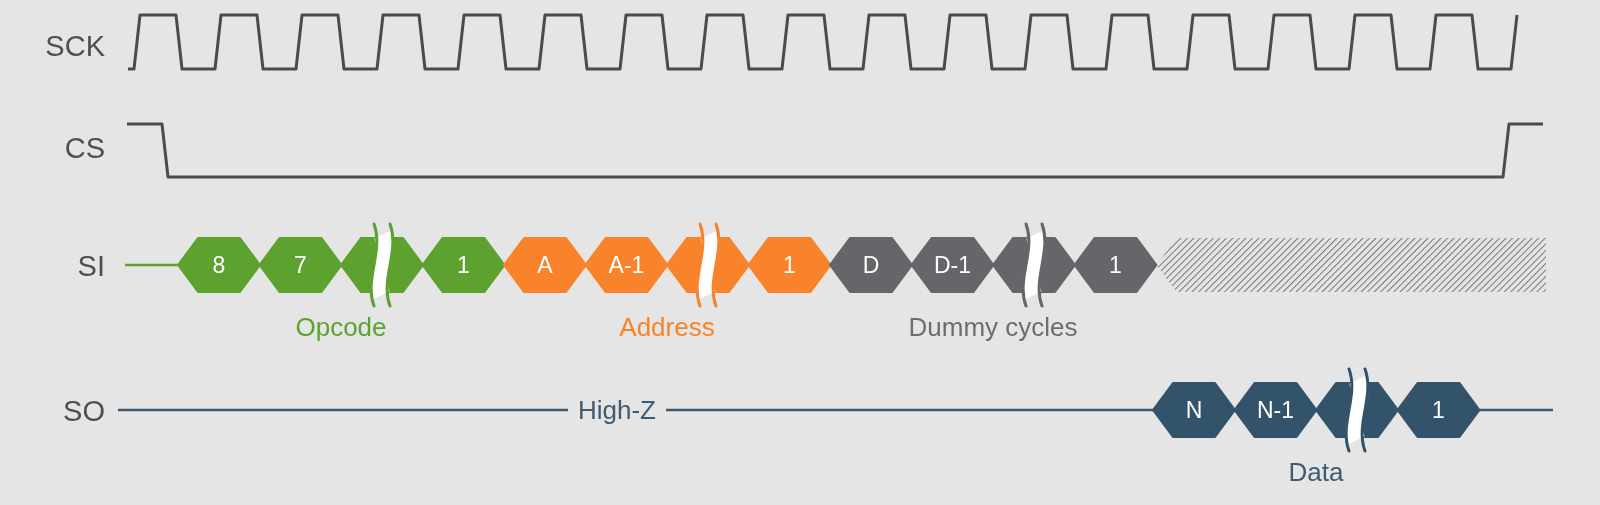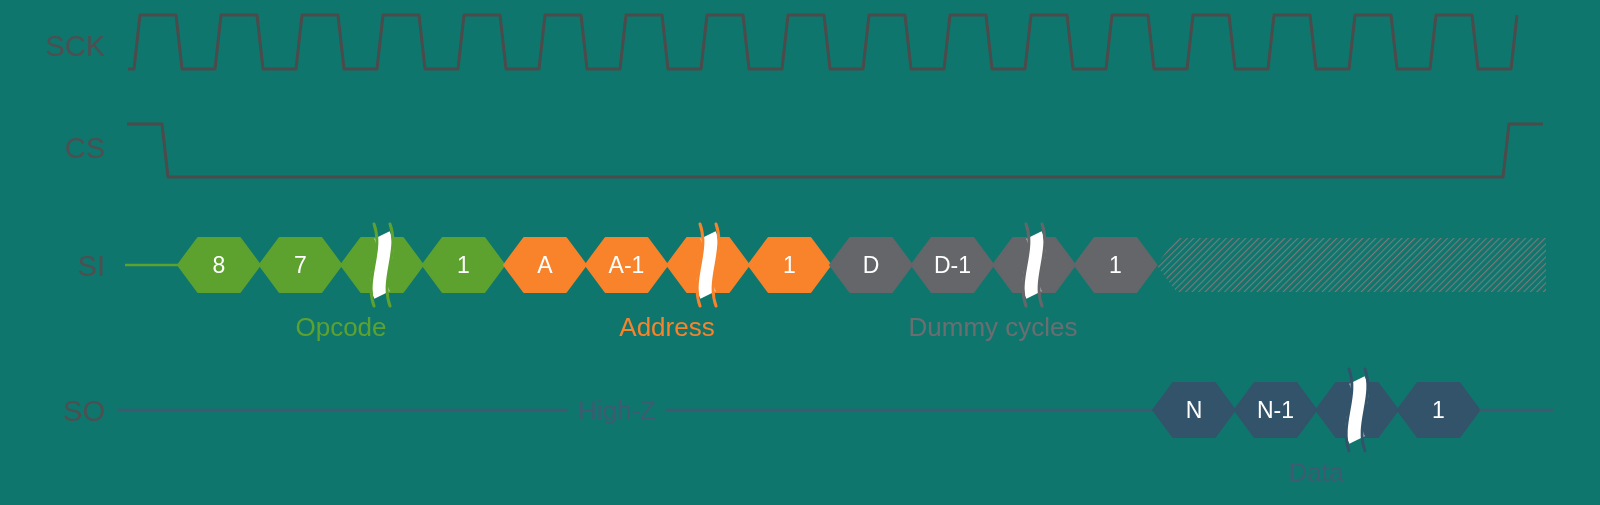--- a/index.html
+++ b/index.html
@@ -1,16 +1,16 @@
 <!DOCTYPE html>
 <html><head>
 <meta charset="utf-8">
 <style>
   html,body{margin:0;padding:0;background:#ffffff;}
-  .stage{width:1600px;height:505px;position:relative;background:#0f766e;overflow:hidden;}
+  .stage{width:1600px;height:505px;position:relative;background:#e5e5e5;overflow:hidden;}
   svg{display:block;}
   text{font-family:"Liberation Sans","DejaVu Sans",sans-serif;}
   .sig-label{font-size:29px;}
   .cell-label{font-size:23px;}
   .group-label{font-size:26px;}
   .highz-label{font-size:26px;}
   .wave{fill:none;stroke-width:3;stroke-linejoin:round;stroke-linecap:butt;}
   .busline{fill:none;stroke-width:2.5;}
   .hexstroke{stroke-width:2;stroke-linejoin:round;}
   .gapband{fill:none;stroke:#ffffff;stroke-width:17;stroke-linecap:butt;}

